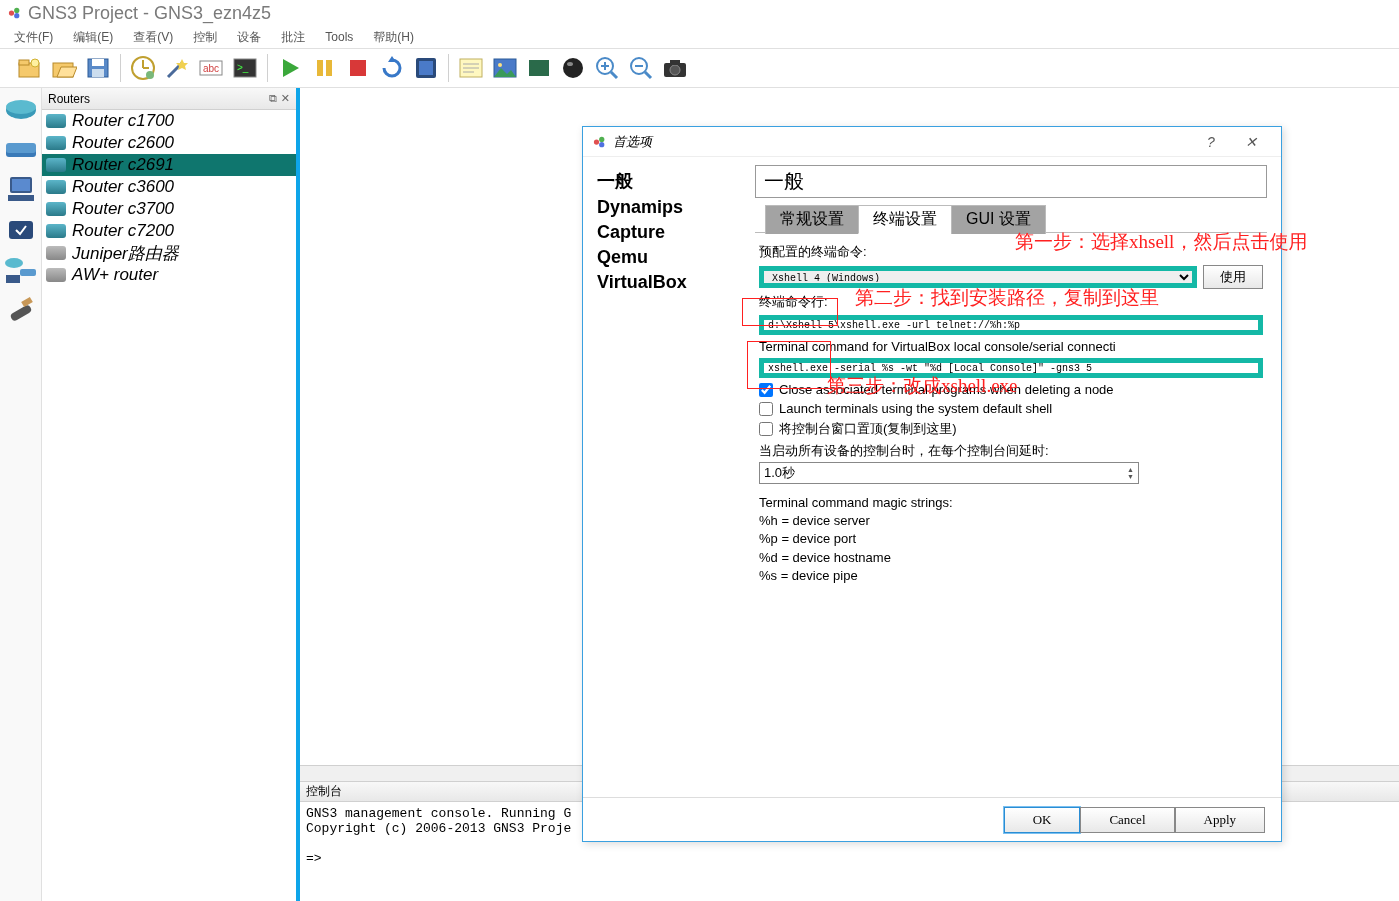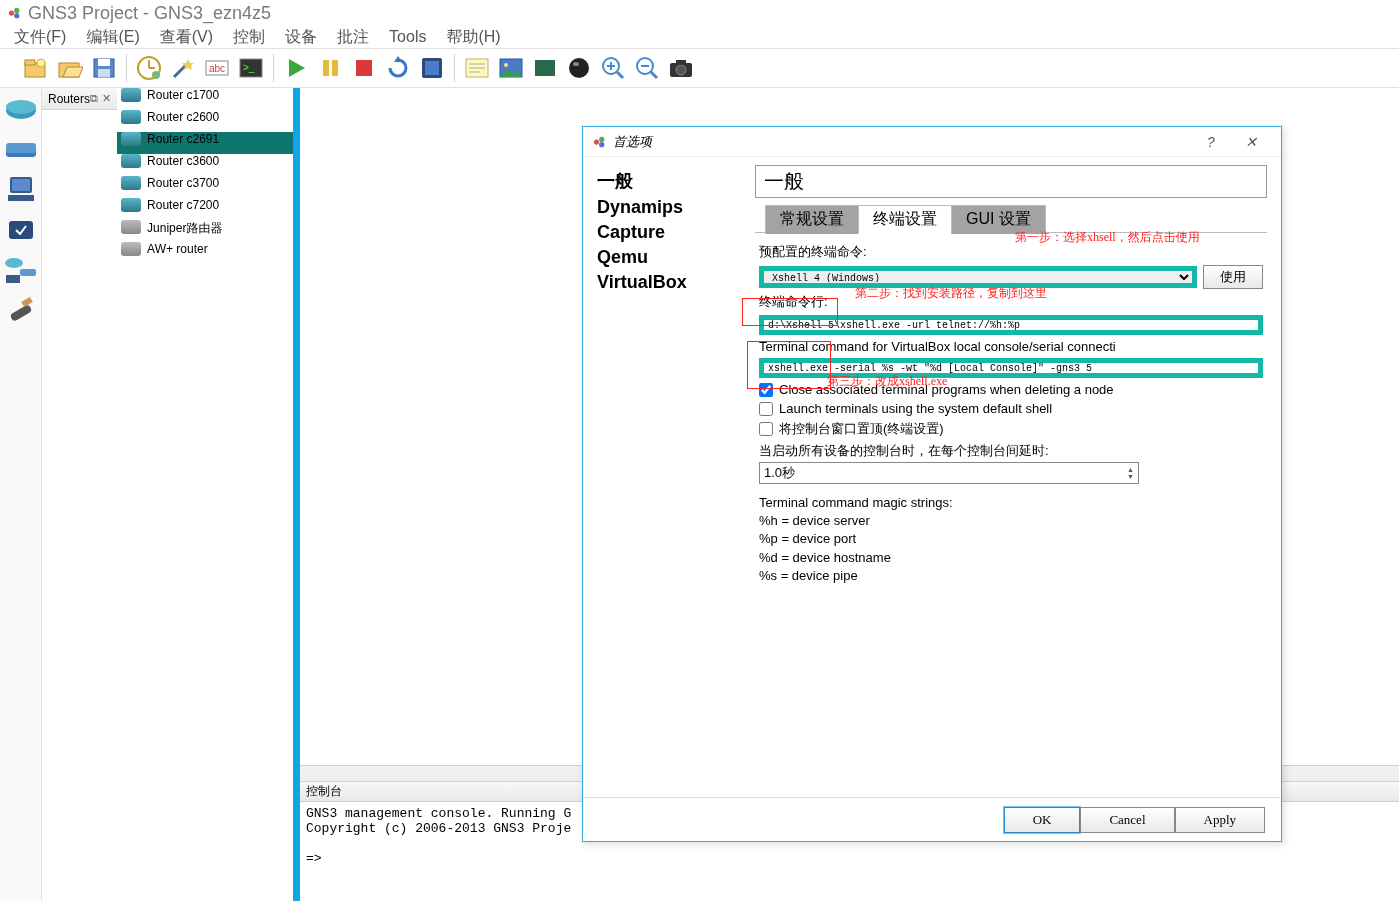--- a/index.html
+++ b/index.html
@@ -1,36 +1,36 @@
 <!DOCTYPE html>
 <html><head>
 <meta charset="utf-8">
 <style>
 * { box-sizing: border-box; margin: 0; padding: 0; font-family: "Microsoft YaHei", "Segoe UI", sans-serif; }
 body { background: #fff; width: 1399px; height: 901px; overflow: hidden; position: relative; }
 
 .titlebar { height: 26px; display: flex; align-items: center; padding: 0 8px; color: #7a7a7a; font-size: 18px; }
 .titlebar .logo { width: 14px; height: 14px; margin-right: 6px; }
 
-.menubar { height: 22px; display: flex; align-items: center; padding: 0 4px; font-size: 16px; color: #555; }
+.menubar { height: 22px; display: flex; align-items: center; padding: 0 4px; font-size: 12px; color: #555; }
 .menubar span { padding: 2px 10px; cursor: default; }
 
-.toolbar { height: 40px; border-top: 1px solid #e0e0e0; border-bottom: 1px solid #e0e0e0; display: flex; align-items: center; padding: 0 20px; gap: 2px; }
+.toolbar { height: 40px; border-top: 1px solid #e0e0e0; border-bottom: 1px solid #e0e0e0; display: flex; align-items: center; padding: 0 14px; gap: 2px; }
 .toolbar .tb-btn { width: 32px; height: 32px; display: flex; align-items: center; justify-content: center; cursor: pointer; }
 .toolbar .sep { width: 1px; height: 28px; background: #d0d0d0; margin: 0 4px; }
 
 .main { display: flex; height: calc(901px - 26px - 22px - 40px); }
 .device-bar { width: 42px; background: #f9f9f9; border-right: 1px solid #e0e0e0; display: flex; flex-direction: column; align-items: center; padding-top: 4px; gap: 4px; }
 .device-bar .dev-btn { width: 36px; height: 36px; cursor: pointer; display:flex; align-items:center; justify-content:center; }
 
-.routers-panel { width: 258px; border-right: 7px solid #0ea5e9; display: flex; }
+.routers-panel { width: 258px; border-right: 4px solid #0ea5e9; display: flex; flex-direction: column; }
 .routers-panel .hdr { height: 22px; background: linear-gradient(#f8f8f8,#e8e8e8); border-bottom: 1px solid #d0d0d0; display: flex; align-items: center; padding: 0 6px; font-size: 12px; justify-content: space-between; }
 .routers-panel .hdr .ctrls { display:flex; gap:4px; font-size:11px; color:#666; }
 .routers-panel .list { flex: 1; overflow: auto; }
-.routers-panel .item { height: 22px; display: flex; padding: 0 4px; font-size: 12px; gap: 6px; cursor: pointer; }
+.routers-panel .item { height: 22px; display: flex; align-items: center; padding: 0 4px; font-size: 17px; gap: 6px; cursor: pointer; font-style: italic; }
 .routers-panel .item.sel { background: #0f766e; }
 .routers-panel .router-icon { width: 20px; height: 14px; background: linear-gradient(#5bb5c9,#2a7a8a); border-radius: 3px; }
 .routers-panel .router-icon.gray { background: linear-gradient(#bbb,#888); }
 
 .canvas-area { flex: 1; display: flex; flex-direction: column; }
 .canvas { flex: 1; background: #fff; position: relative; }
 .canvas .node { position: absolute; text-align: center; font-size: 12px; font-weight: bold; }
 .canvas .node .router-img { width: 48px; height: 32px; background: linear-gradient(#5fc5d5,#1a6a7a); border-radius: 8px; margin: 2px auto 0; position:relative; }
 .canvas .node .router-img::after { content:""; position:absolute; inset:6px; border:2px solid #7de0f0; border-radius:4px; opacity:0.5; }
 .scrollbar-h { height: 16px; background: #f0f0f0; border-top: 1px solid #d0d0d0; }
@@ -59,21 +59,21 @@
 .dialog select { flex: 1; height: 22px; }
 .dialog input[type=text] { width: 100%; height: 20px; }
 .dialog .btn { padding: 2px 16px; border: 1px solid #888; background: linear-gradient(#fff,#e8e8e8); cursor: pointer; font-size: 13px; font-family:"Microsoft YaHei"; }
 .dialog .chk { display: flex; align-items: center; gap: 6px; margin: 4px 0; }
 .dialog .chk input { width: 14px; height: 14px; }
 .dialog .magic { margin-top: 10px; line-height: 1.4; white-space: pre; }
 .dialog .footer { height: 44px; border-top: 1px solid #ddd; display: flex; align-items: center; justify-content: flex-end; padding: 0 16px; gap: 0; }
 .dialog .footer .btn { padding: 4px 28px; }
 .dialog .footer .btn.primary { border: 1px solid #2a8dd4; outline: 1px solid #7ac0f0; }
 
-.annot { position: absolute; color: #ff2020; font-size: 12px; font-family: "SimSun"; pointer-events: none; white-space: nowrap; }
+.annot { position: absolute; color: #ff2020; font-size: 19px; font-family: "SimSun"; pointer-events: none; white-space: nowrap; }
 .redbox { position: absolute; border: 1px solid #ff2020; pointer-events: none; }
 
 .spinner { width: 380px; height: 22px; border: 1px solid #888; display: flex; align-items: center; padding: 0 4px; justify-content: space-between; }
 .spinner .spin-btns { display:flex; flex-direction:column; font-size:7px; line-height:7px; color:#555; }
 
 svg { display: block; }
 </style>
 </head>
 <body>
 
@@ -384,21 +384,21 @@
         <div class="chk">
             <input type="checkbox" checked="" style="">
             <span>Close associated terminal programs when deleting a node</span>
           </div>
         <div class="chk">
             <input type="checkbox" style="">
             <span>Launch terminals using the system default shell</span>
           </div>
         <div class="chk">
             <input type="checkbox" style="">
-            <span>将控制台窗口置顶(终端设置)</span>
+            <span>将控制台窗口置顶(复制到这里)</span>
           </div>
         <div style="margin-top:4px">当启动所有设备的控制台时，在每个控制台间延时:</div>
         <div class="spinner" style="margin-top:2px">
           <span>1.0秒</span>
           <span class="spin-btns">
               <span>▲</span>
               <span>▼</span>
             </span>
         </div>
         <div class="magic">Terminal command magic strings:

